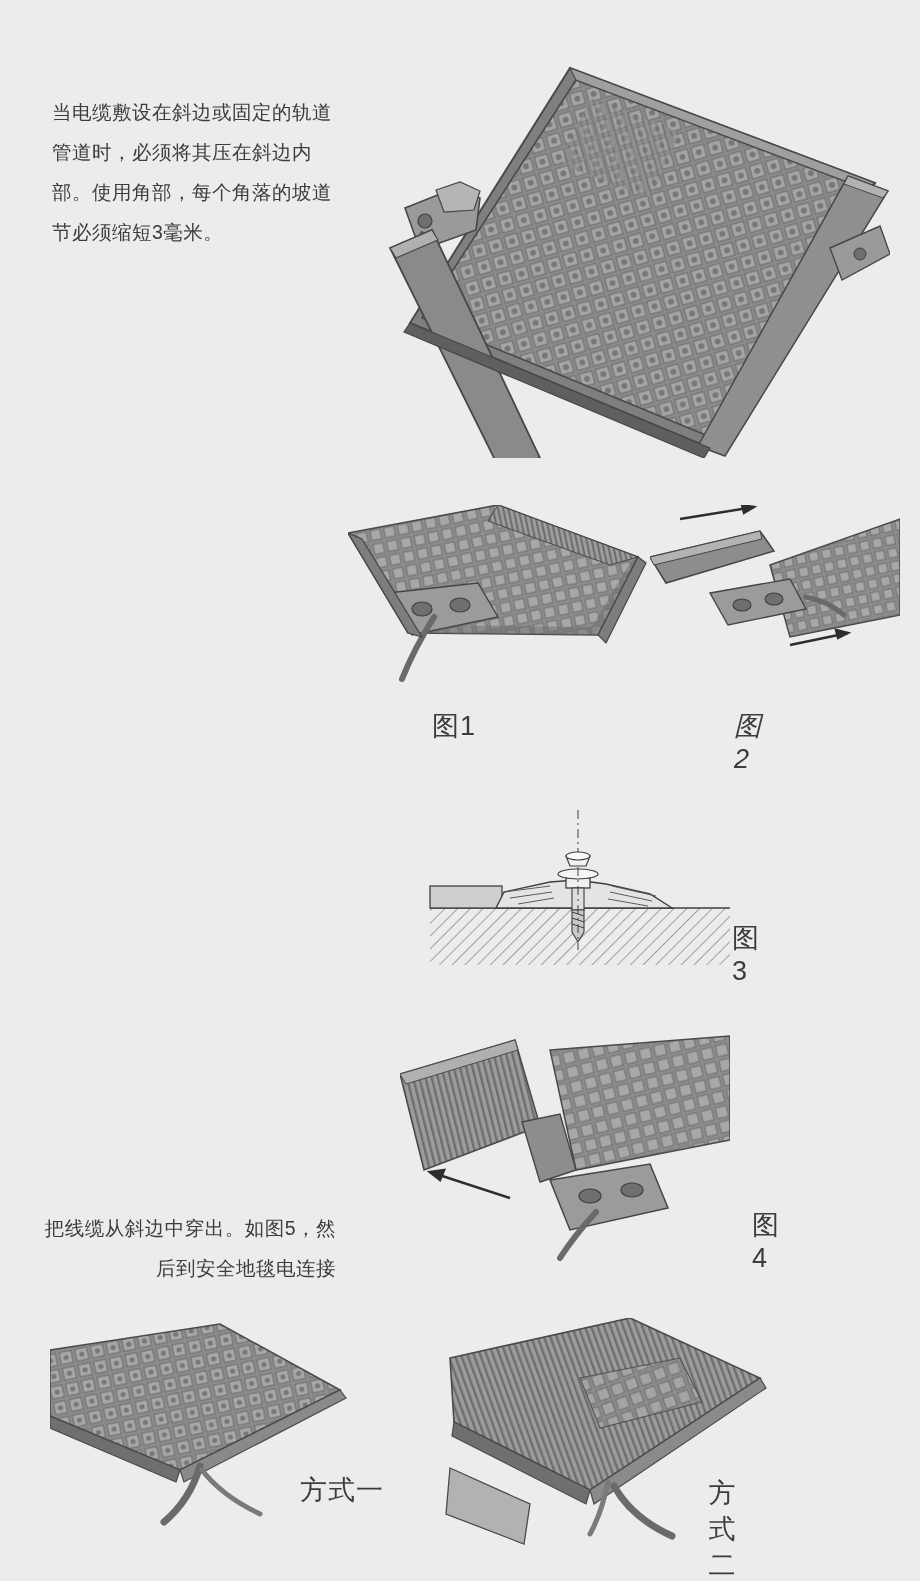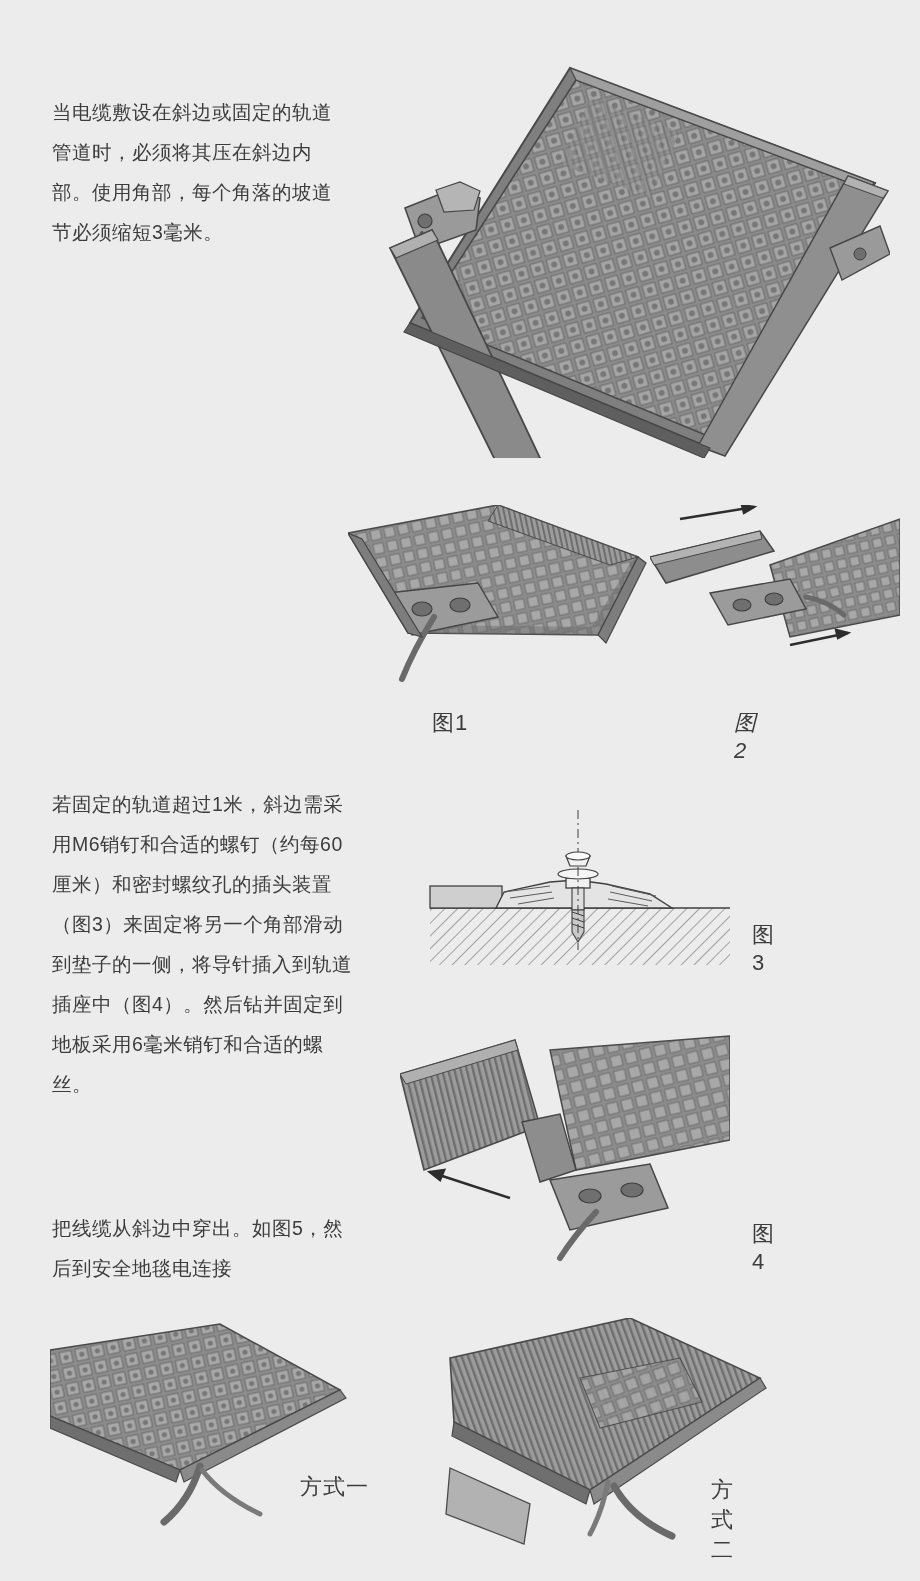--- a/index.html
+++ b/index.html
@@ -26,33 +26,33 @@
     position: absolute;
     font-size: 19.5px;
     line-height: 40px;
     letter-spacing: 0.5px;
     color: #3c3c3c;
     white-space: pre-line;
   }
   #block1 { left: 52px; top: 92px;  width: 280px; }
   #block2 { left: 52px; top: 408px; width: 285px; }
   #block3 { left: 52px; top: 784px; width: 300px; }
-  #block4 { left: 52px; top: 1208px; width: 300px; }
+  #block4 { left: 36px; top: 1208px; width: 300px; text-align: right; }
 
   
   .caption {
     position: absolute;
-    font-size: 22px;
+    font-size: 27px;
     color: #3c3c3c;
     letter-spacing: 1px;
   }
   #cap-fig1 { left: 432px; top: 708px; }
   #cap-fig2 { left: 734px; top: 708px; font-style: italic; }
-  #cap-fig3 { left: 752px; top: 920px; }
-  #cap-fig4 { left: 752px; top: 1207px; margin-top: 12px; }
+  #cap-fig3 { left: 732px; top: 920px; }
+  #cap-fig4 { left: 752px; top: 1207px; }
   #cap-way1 { left: 300px; top: 1472px; }
   #cap-way2 { left: 702px; top: 1475px; text-align: center; }
 
   
   .fig {
     position: absolute;
   }
   .fig svg { display: block; }
 
   #fig-top   { left: 370px; top: 58px;  width: 520px; height: 400px; }
@@ -166,21 +166,20 @@
         <polygon points="104,2 92,0 94,8"></polygon>
         <line x1="140" y1="140" x2="198" y2="128"></line>
         <polygon points="198,128 186,125 188,133"></polygon>
       </g>
     </svg>
   </div>
 
   <div class="caption" id="cap-fig1">图1</div>
   <div class="caption" id="cap-fig2">图2</div>
 
-  <div class="textblock" id="block3">若固定的轨道超过1米，斜边需采用M6销钉和合适的螺钉（约每60厘米）和密封螺纹孔的插头装置（图3）来固定将另一个角部滑动到垫子的一侧，将导针插入到轨道插座中（图4）。然后钻并固定到地板采用6毫米销钉和合适的螺丝。</div>
 
   <div class="fig" id="fig-3">
     <svg viewBox="0 0 330 165" width="330" height="165">
       <defs>
         <pattern id="hatch" width="9" height="9" patternUnits="userSpaceOnUse" patternTransform="rotate(45)">
           <rect width="9" height="9" fill="#ffffff" fill-opacity="0"></rect>
           <line x1="0" y1="0" x2="0" y2="9" stroke="#555" stroke-width="1"></line>
         </pattern>
       </defs>
 

